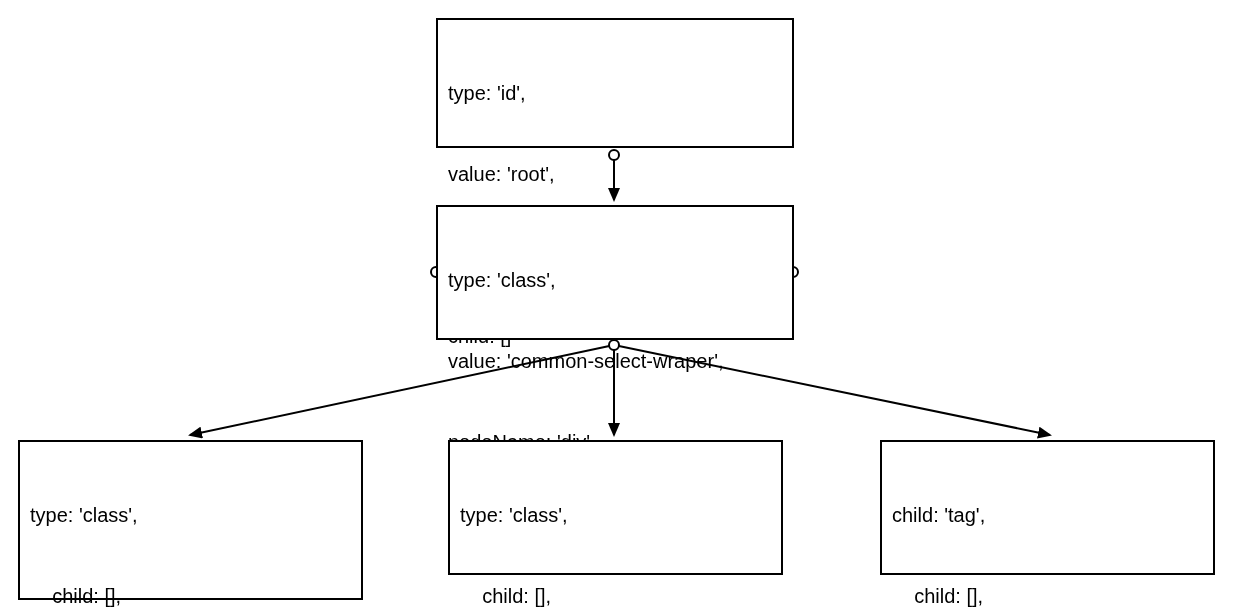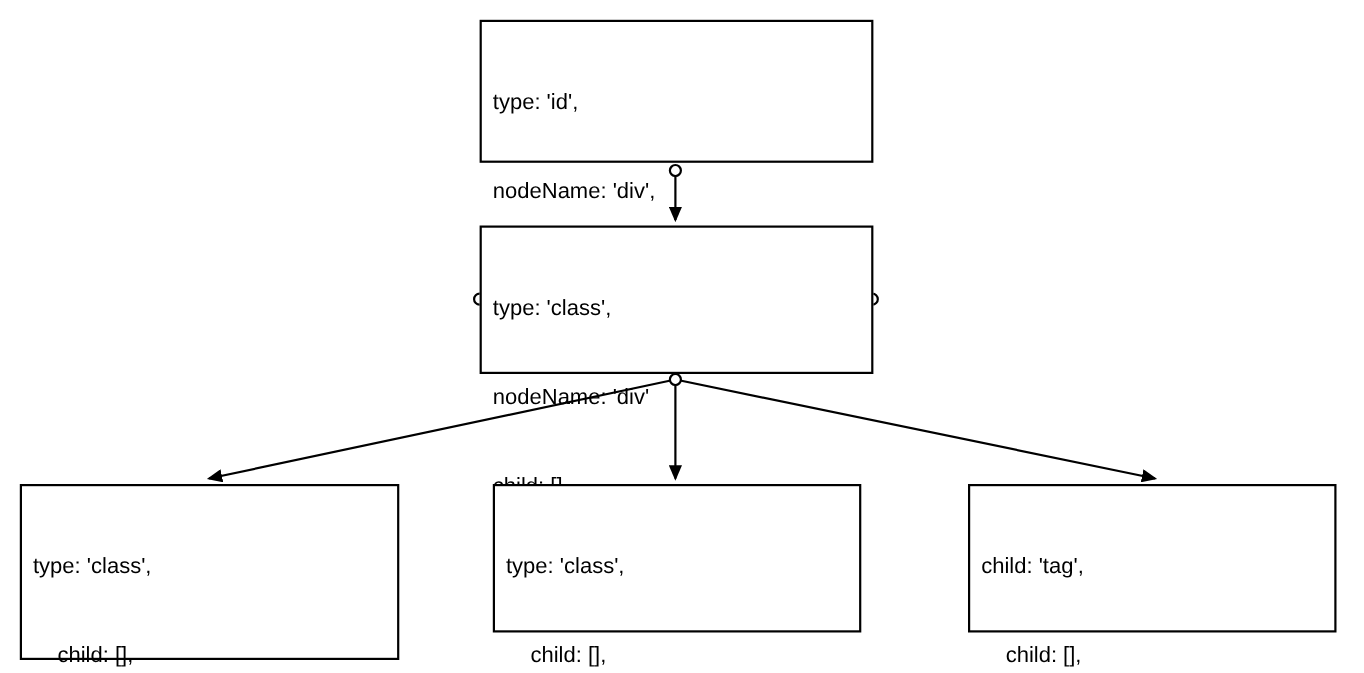--- a/index.html
+++ b/index.html
@@ -58,26 +58,28 @@
     <line x1="614" y1="345" x2="1050" y2="435" stroke="#000" stroke-width="2" marker-end="url(#arrowhead)"></line>
 
     <circle cx="614" cy="345" r="5" fill="#fff" stroke="#000" stroke-width="2"></circle>
 
     <circle cx="436" cy="272" r="5" fill="#fff" stroke="#000" stroke-width="2"></circle>
     <circle cx="793" cy="272" r="5" fill="#fff" stroke="#000" stroke-width="2"></circle>
   </svg>
 
   <div class="node" style="left:436px; top:18px; width:358px; height:130px;">
     <span>type: 'id',</span>
+    <span>value: 'root',</span>
     <span>nodeName: 'div',</span>
     <span>child: []</span>
   </div>
 
   <div class="node" style="left:436px; top:205px; width:358px; height:135px;">
     <span>type: 'class',</span>
+    <span>value: 'common-select-wraper',</span>
     <span>nodeName: 'div'</span>
     <span>child: [],</span>
   </div>
 
   <div class="node" style="left:18px; top:440px; width:345px; height:160px;">
     <span>type: 'class',</span>
     <span>    child: [],</span>
     
     
     

